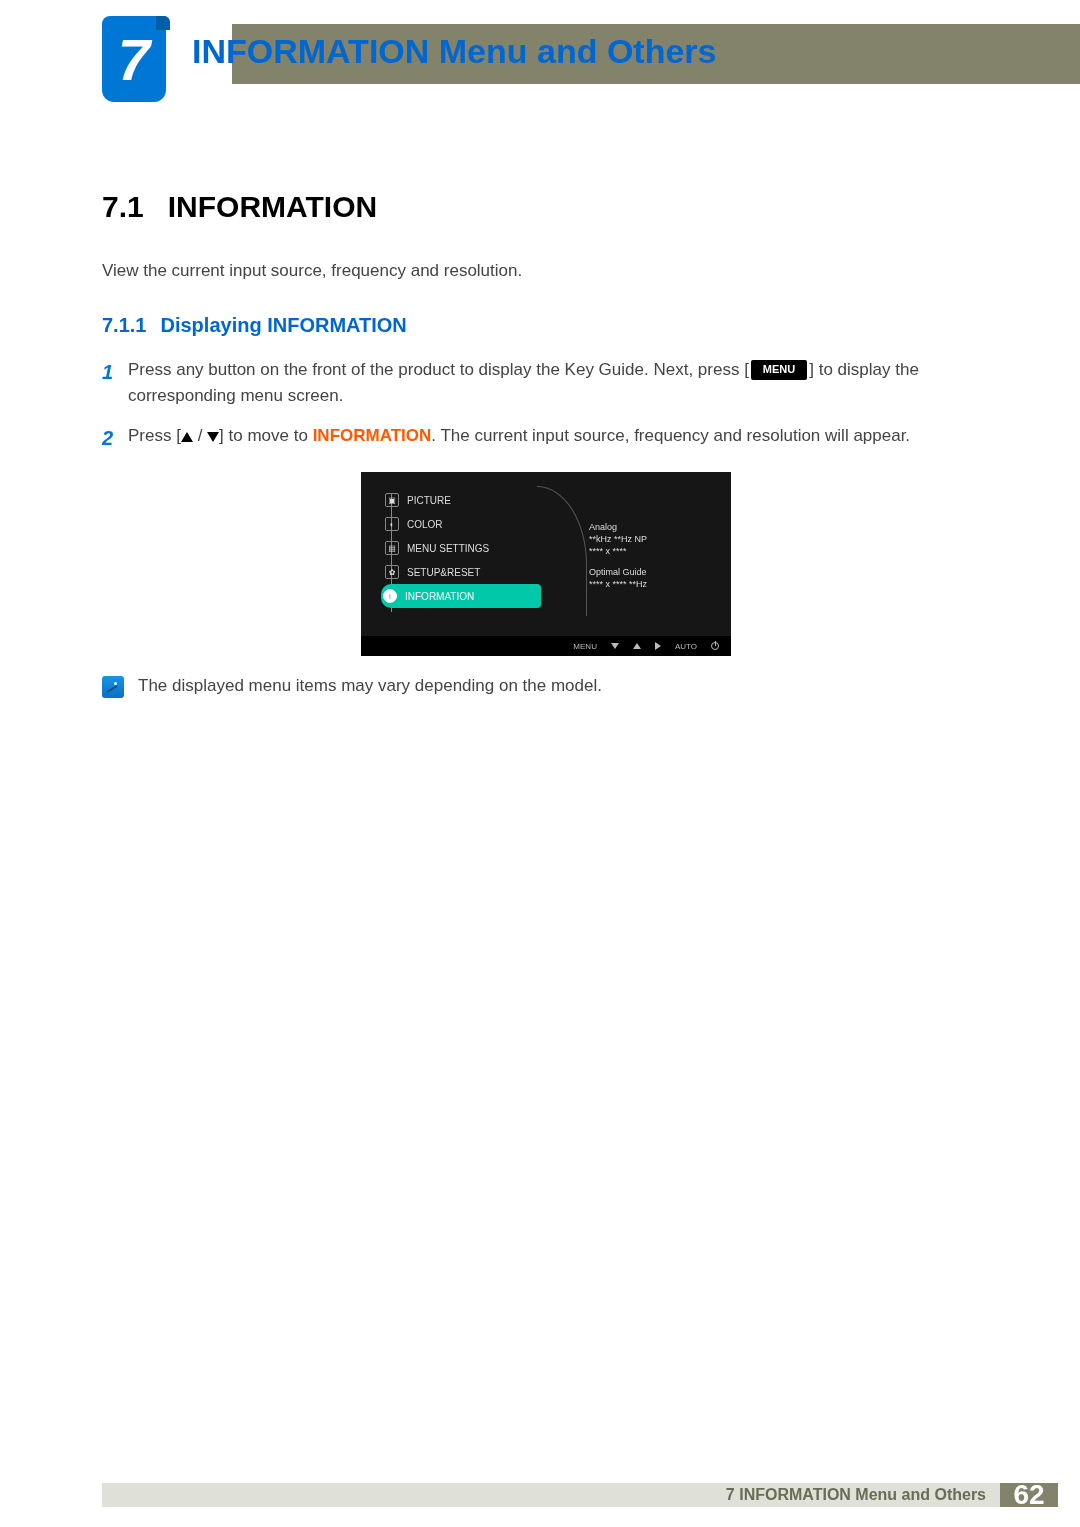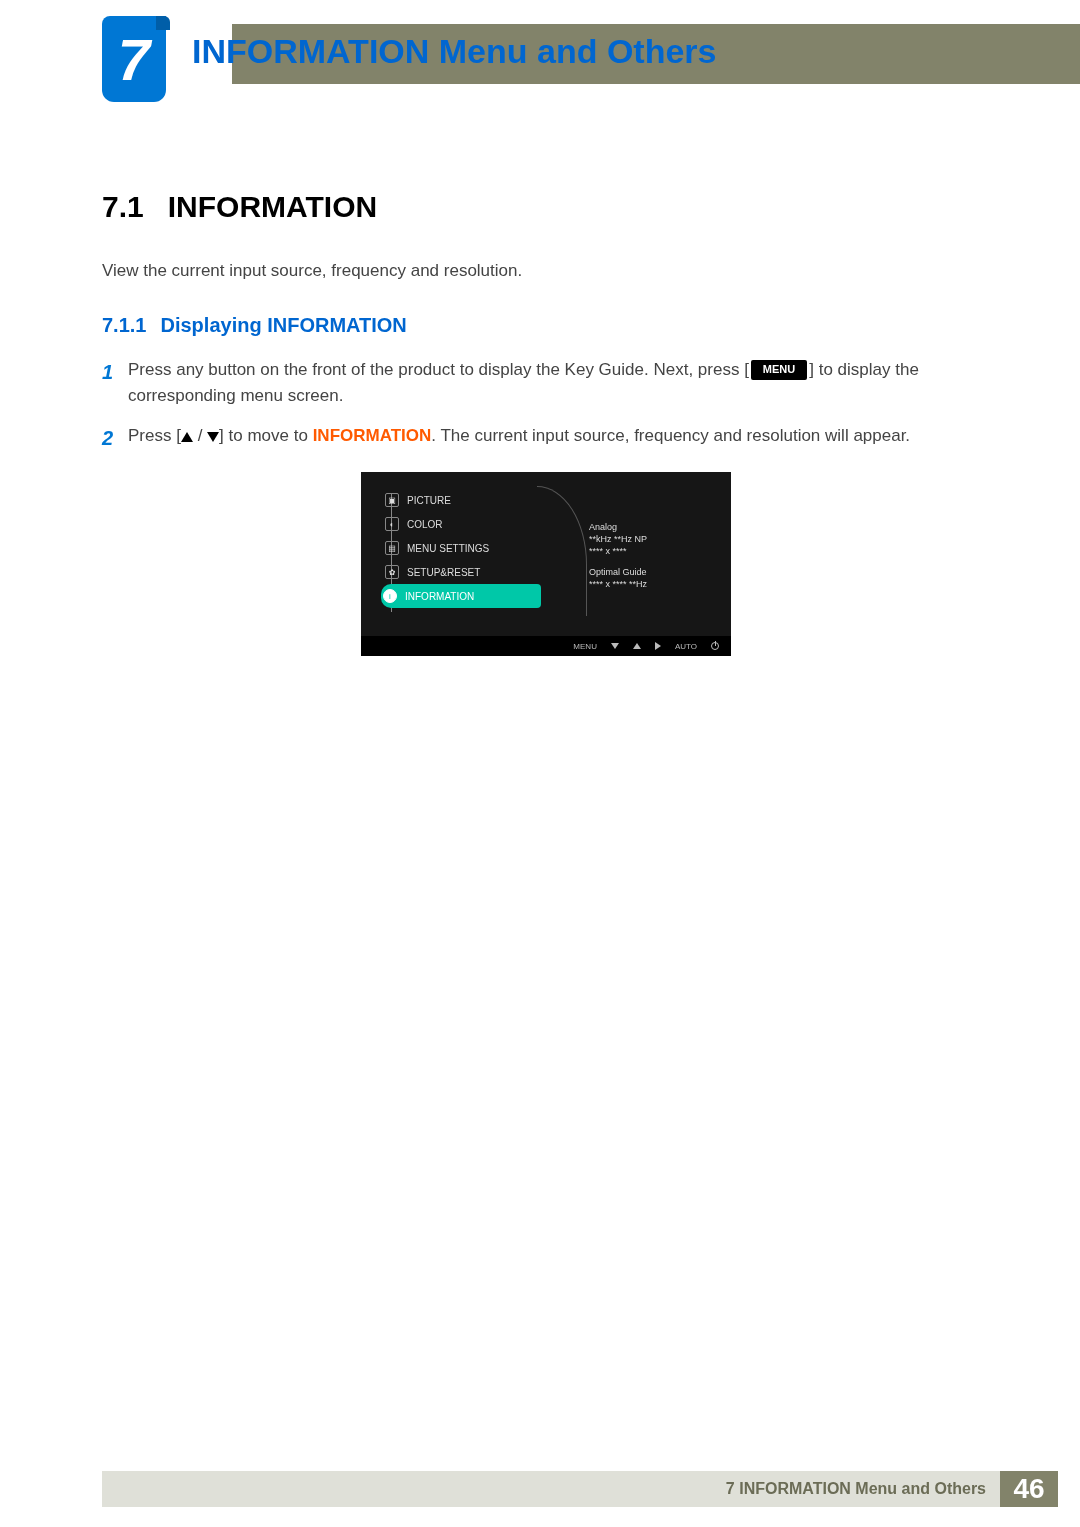--- a/index.html
+++ b/index.html
@@ -237,21 +237,21 @@
     left:12px; top:6px;
     width:3px;height:3px;
     background:#fff;
     border-radius:50%;
   }
 
   
   .footer{
     position:absolute;
     left:102px; right:22px; bottom:20px;
-    height:36px;
+    height:24px;
     margin-top:40px;
   }
   .footer-bar{
     position:absolute;
     left:0; right:58px; top:0; bottom:0;
     background:#dfe0d8;
     display:flex;
     align-items:center;
     justify-content:flex-end;
     padding-right:14px;
@@ -355,20 +355,24 @@
       <span class="btn">
           <span class="small-tri-right"></span>
         </span>
       <span class="btn">AUTO</span>
       <span class="btn">
           <span class="pwr"></span>
         </span>
     </div>
   </div>
 
+  <div class="note-row">
+    <span class="note-icon"></span>
+    <span>The displayed menu items may vary depending on the model.</span>
+  </div>
 </div>
 
 <div class="footer">
   <div class="footer-bar">
     <span>7 INFORMATION Menu and Others</span>
   </div>
-  <div class="footer-page">46</div>
+  <div class="footer-page">62</div>
 </div>
 
 </body></html>

